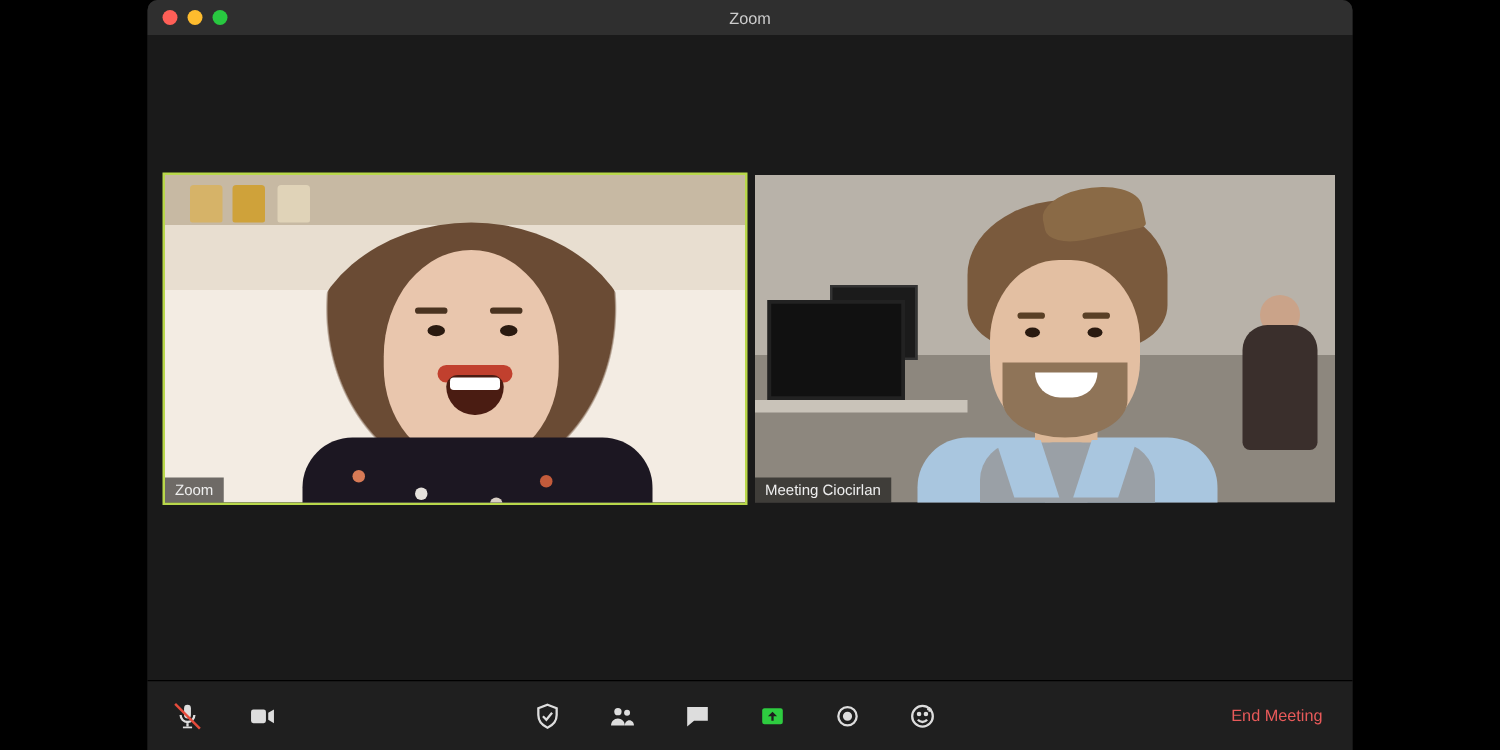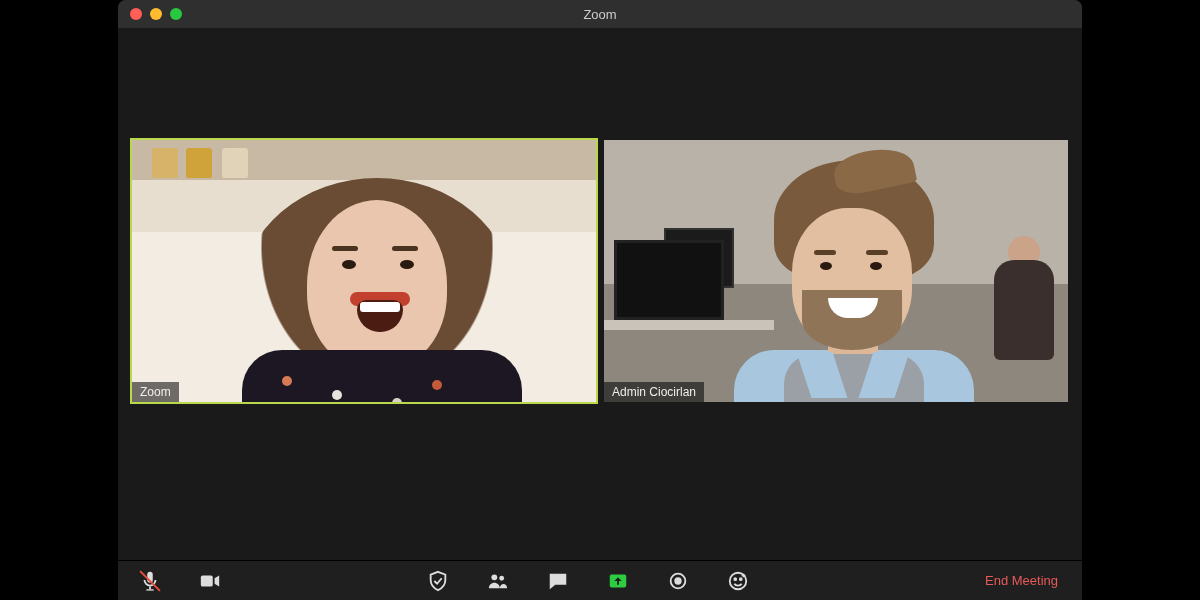--- a/index.html
+++ b/index.html
@@ -154,21 +154,21 @@
   .scene2 .tee{position:absolute; left:180px; top:214px; width:140px; height:60px; background:#9aa0a6; border-radius:30px 30px 0 0;}
   .scene2 .shirt{
     position:absolute; left:130px; top:210px; width:240px; height:70px;
     background:#a9c6df; border-radius:40px 40px 0 0;
   }
   .scene2 .collarL{position:absolute;left:200px;top:212px;width:36px;height:46px;background:#a9c6df;transform:skewX(18deg);}
   .scene2 .collarR{position:absolute;left:262px;top:212px;width:36px;height:46px;background:#a9c6df;transform:skewX(-18deg);}
   .scene2 .gap{position:absolute;left:232px;top:214px;width:34px;height:60px;background:#9aa0a6;border-radius:6px 6px 0 0;}
 
   .toolbar {
-    height: 40px;
+    height: 56px;
     background: #1f1f1f;
     border-top: 1px solid #000;
     display: flex;
     align-items: center;
     padding: 0 16px;
     gap: 28px;
   }
   .toolbar .spacer-sm { width: 140px; }
   .toolbar .spacer { flex: 1; }
   .tb-btn {
@@ -249,21 +249,21 @@
           <div class="hair2"></div>
             <div class="quiff"></div>
           <div class="face2"></div>
           <div class="brow2 l"></div>
             <div class="brow2 r"></div>
           <div class="eye2 l"></div>
             <div class="eye2 r"></div>
           <div class="beard"></div>
             <div class="smile"></div>
         </div>
-        <div class="nameplate">Admin Ciocirlan</div>
+        <div class="nameplate">Meeting Ciocirlan</div>
       </div>
 
     </div>
   </div>
 
   <div class="toolbar">
 
     <div class="tb-btn" title="microphone-muted-icon">
       <svg viewBox="0 0 24 24" fill="currentColor">
         <path d="M12 2a3 3 0 0 0-3 3v6a3 3 0 0 0 6 0V5a3 3 0 0 0-3-3z"></path>

